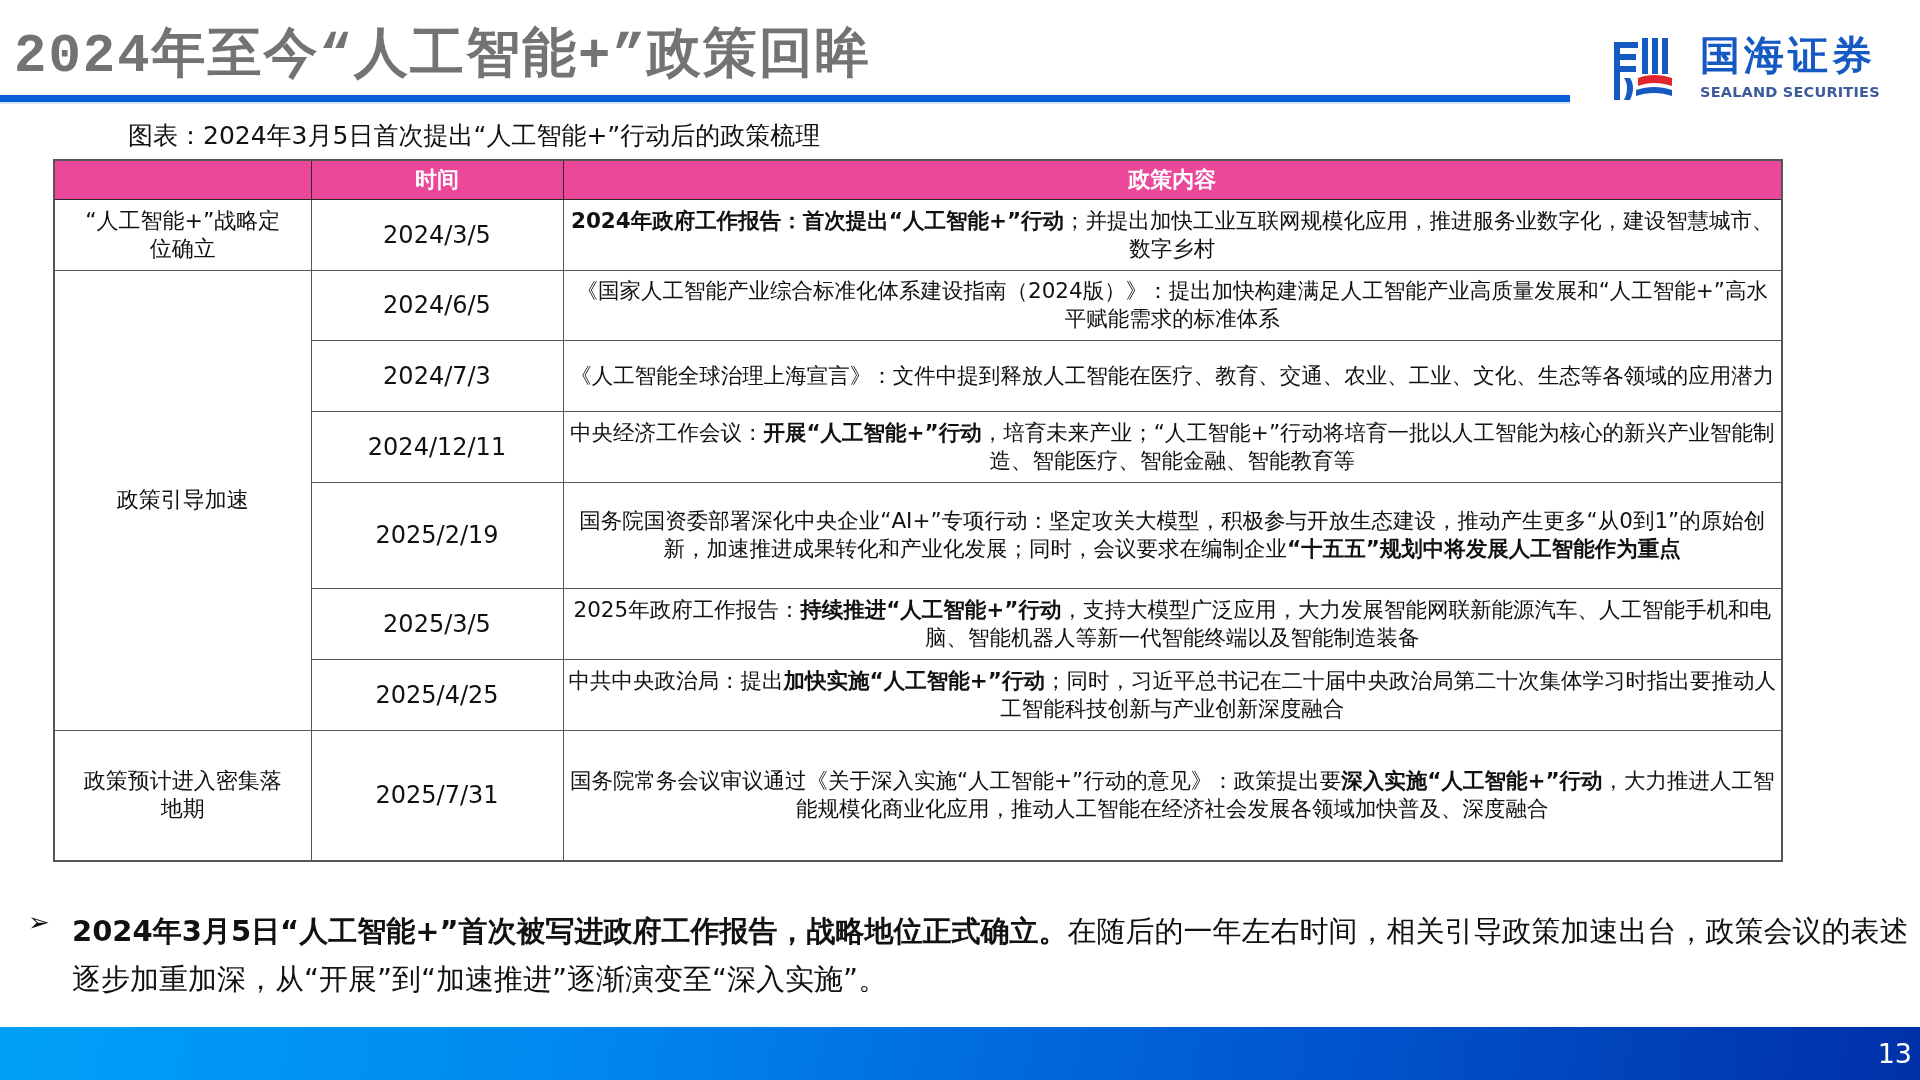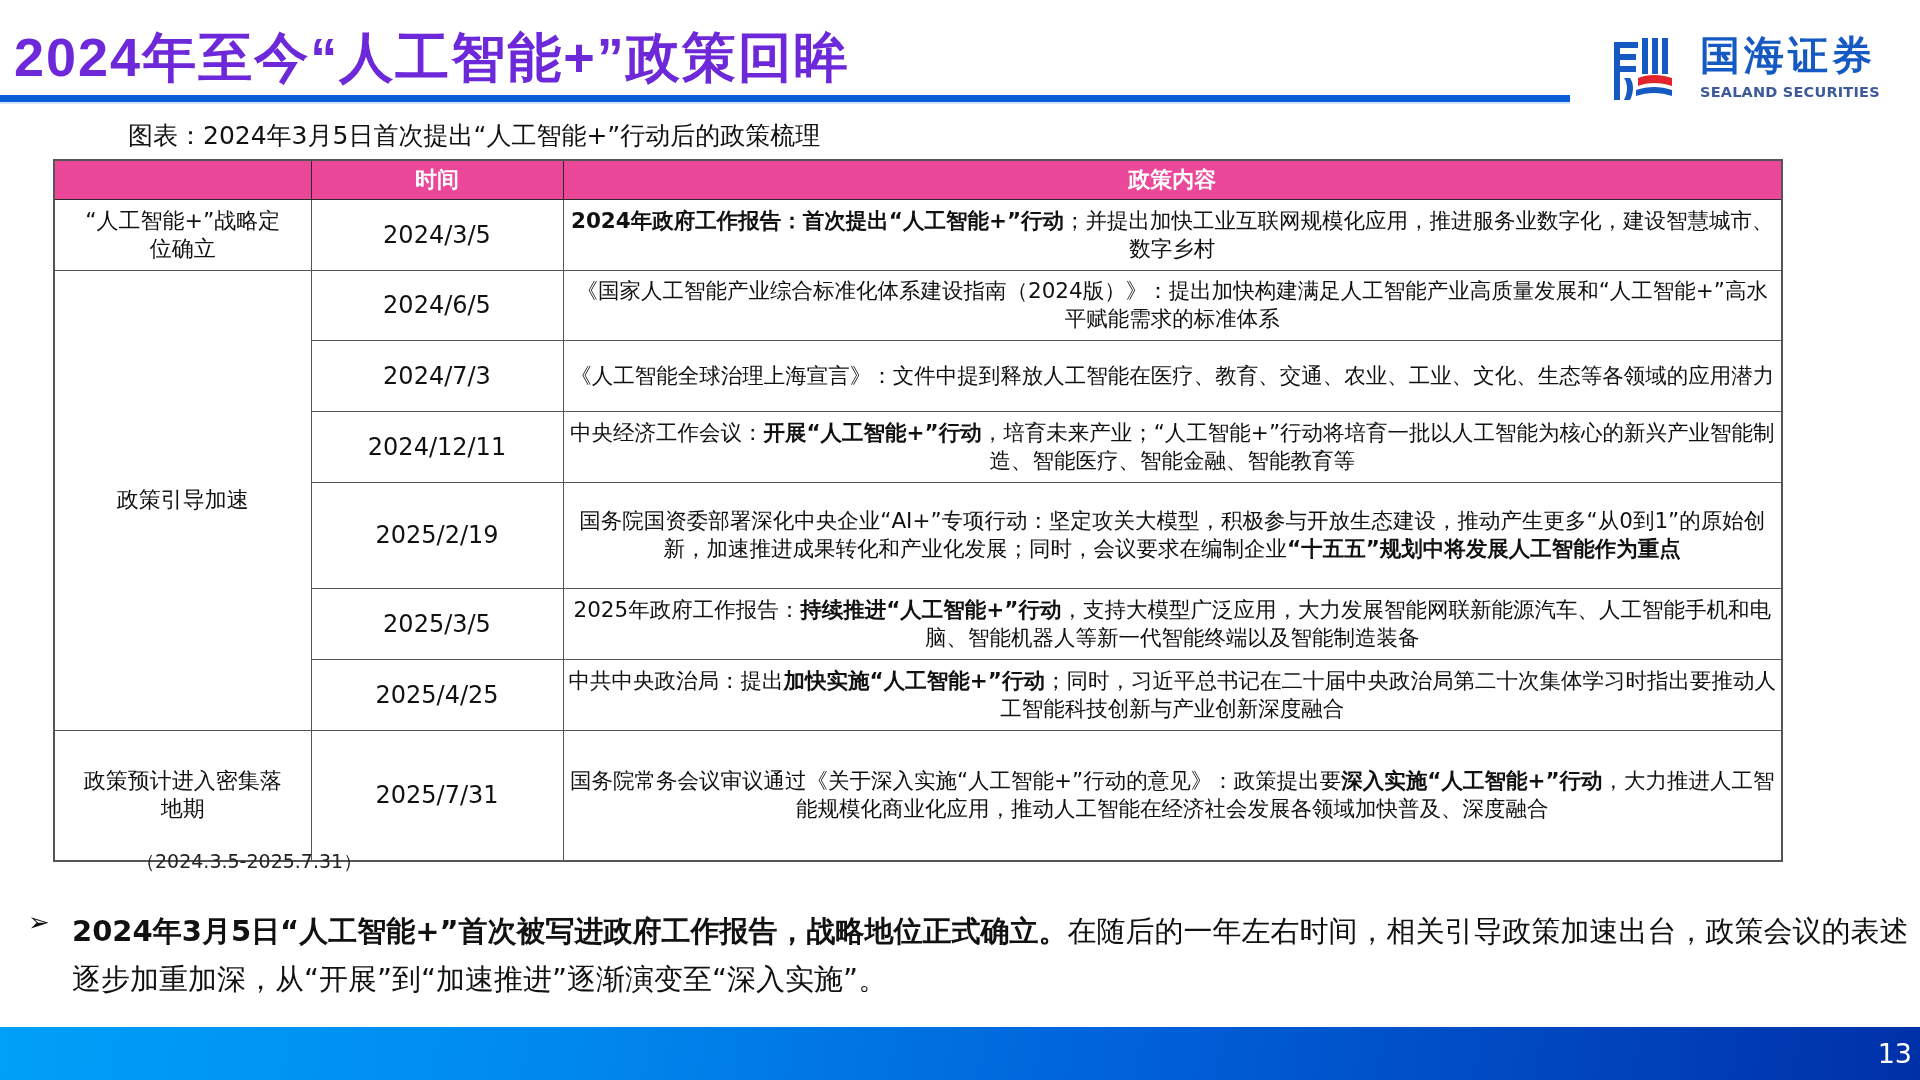--- a/index.html
+++ b/index.html
@@ -1,22 +1,22 @@
 <!DOCTYPE html>
 <html><head>
   <meta charset="utf-8">
   <style>
     * { box-sizing: border-box; margin: 0; padding: 0; }
     html, body { width: 1920px; height: 1080px; overflow: hidden; background: #ffffff; }
     body { position: relative; font-family: "DejaVu Sans", "Liberation Sans", sans-serif; color: #111; }
 
     .slide-title {
       position: absolute; left: 14px; top: 22px;
-      font-family: Liberation Sans, sans-serif; font-weight: bold;
-      font-size: 54px; letter-spacing: 2px; color: #6d28d9; line-height: 70px;
+      font-family: Liberation Mono, monospace; font-weight: bold;
+      font-size: 54px; letter-spacing: 2px; color: #737373; line-height: 70px;
       white-space: nowrap;
       text-align: right;
     }
     .title-rule {
       position: absolute; left: 0; top: 95px; width: 1570px; height: 7px;
       background: #0a5fd6;
     }
     .title-rule-thin {
       position: absolute; left: 0; top: 102px; width: 1570px; height: 2px;
       background: #d6e6fa;
@@ -156,21 +156,20 @@
     </tr>
     <tr style="height:131px">
       <td class="stage">政策预计进入密集落地期</td>
       <td class="date">2025/7/31</td>
       <td class="content"><span>国务院常务会议审议通过《关于深入实施“人工智能+”行动的意见》：政策提出要</span><b>深入实施“人工智能+”行动</b><span>，大力推进人工智能规模化商业化应用，推动人工智能在经济社会发展各领域加快普及、深度融合</span></td>
     </tr>
   </tbody>
 </table>
 
 <div class="source-note">
-  <div>（2024.3.5-2025.7.31）</div>
 </div>
 
 <div class="bullet">
   <span class="bullet-arrow">➢</span>
   <div class="bullet-text"><b>2024年3月5日“人工智能+”首次被写进政府工作报告，战略地位正式确立。</b><span>在随后的一年左右时间，相关引导政策加速出台，政策会议的表述逐步加重加深，从“开展”到“加速推进”逐渐演变至“深入实施”。</span></div>
 </div>
 
 <div class="footer-bar"></div>
 <div class="footer-disclaimer">请务必阅读报告附注中的风险提示和免责声明</div>
 <div class="footer-page">13</div>

